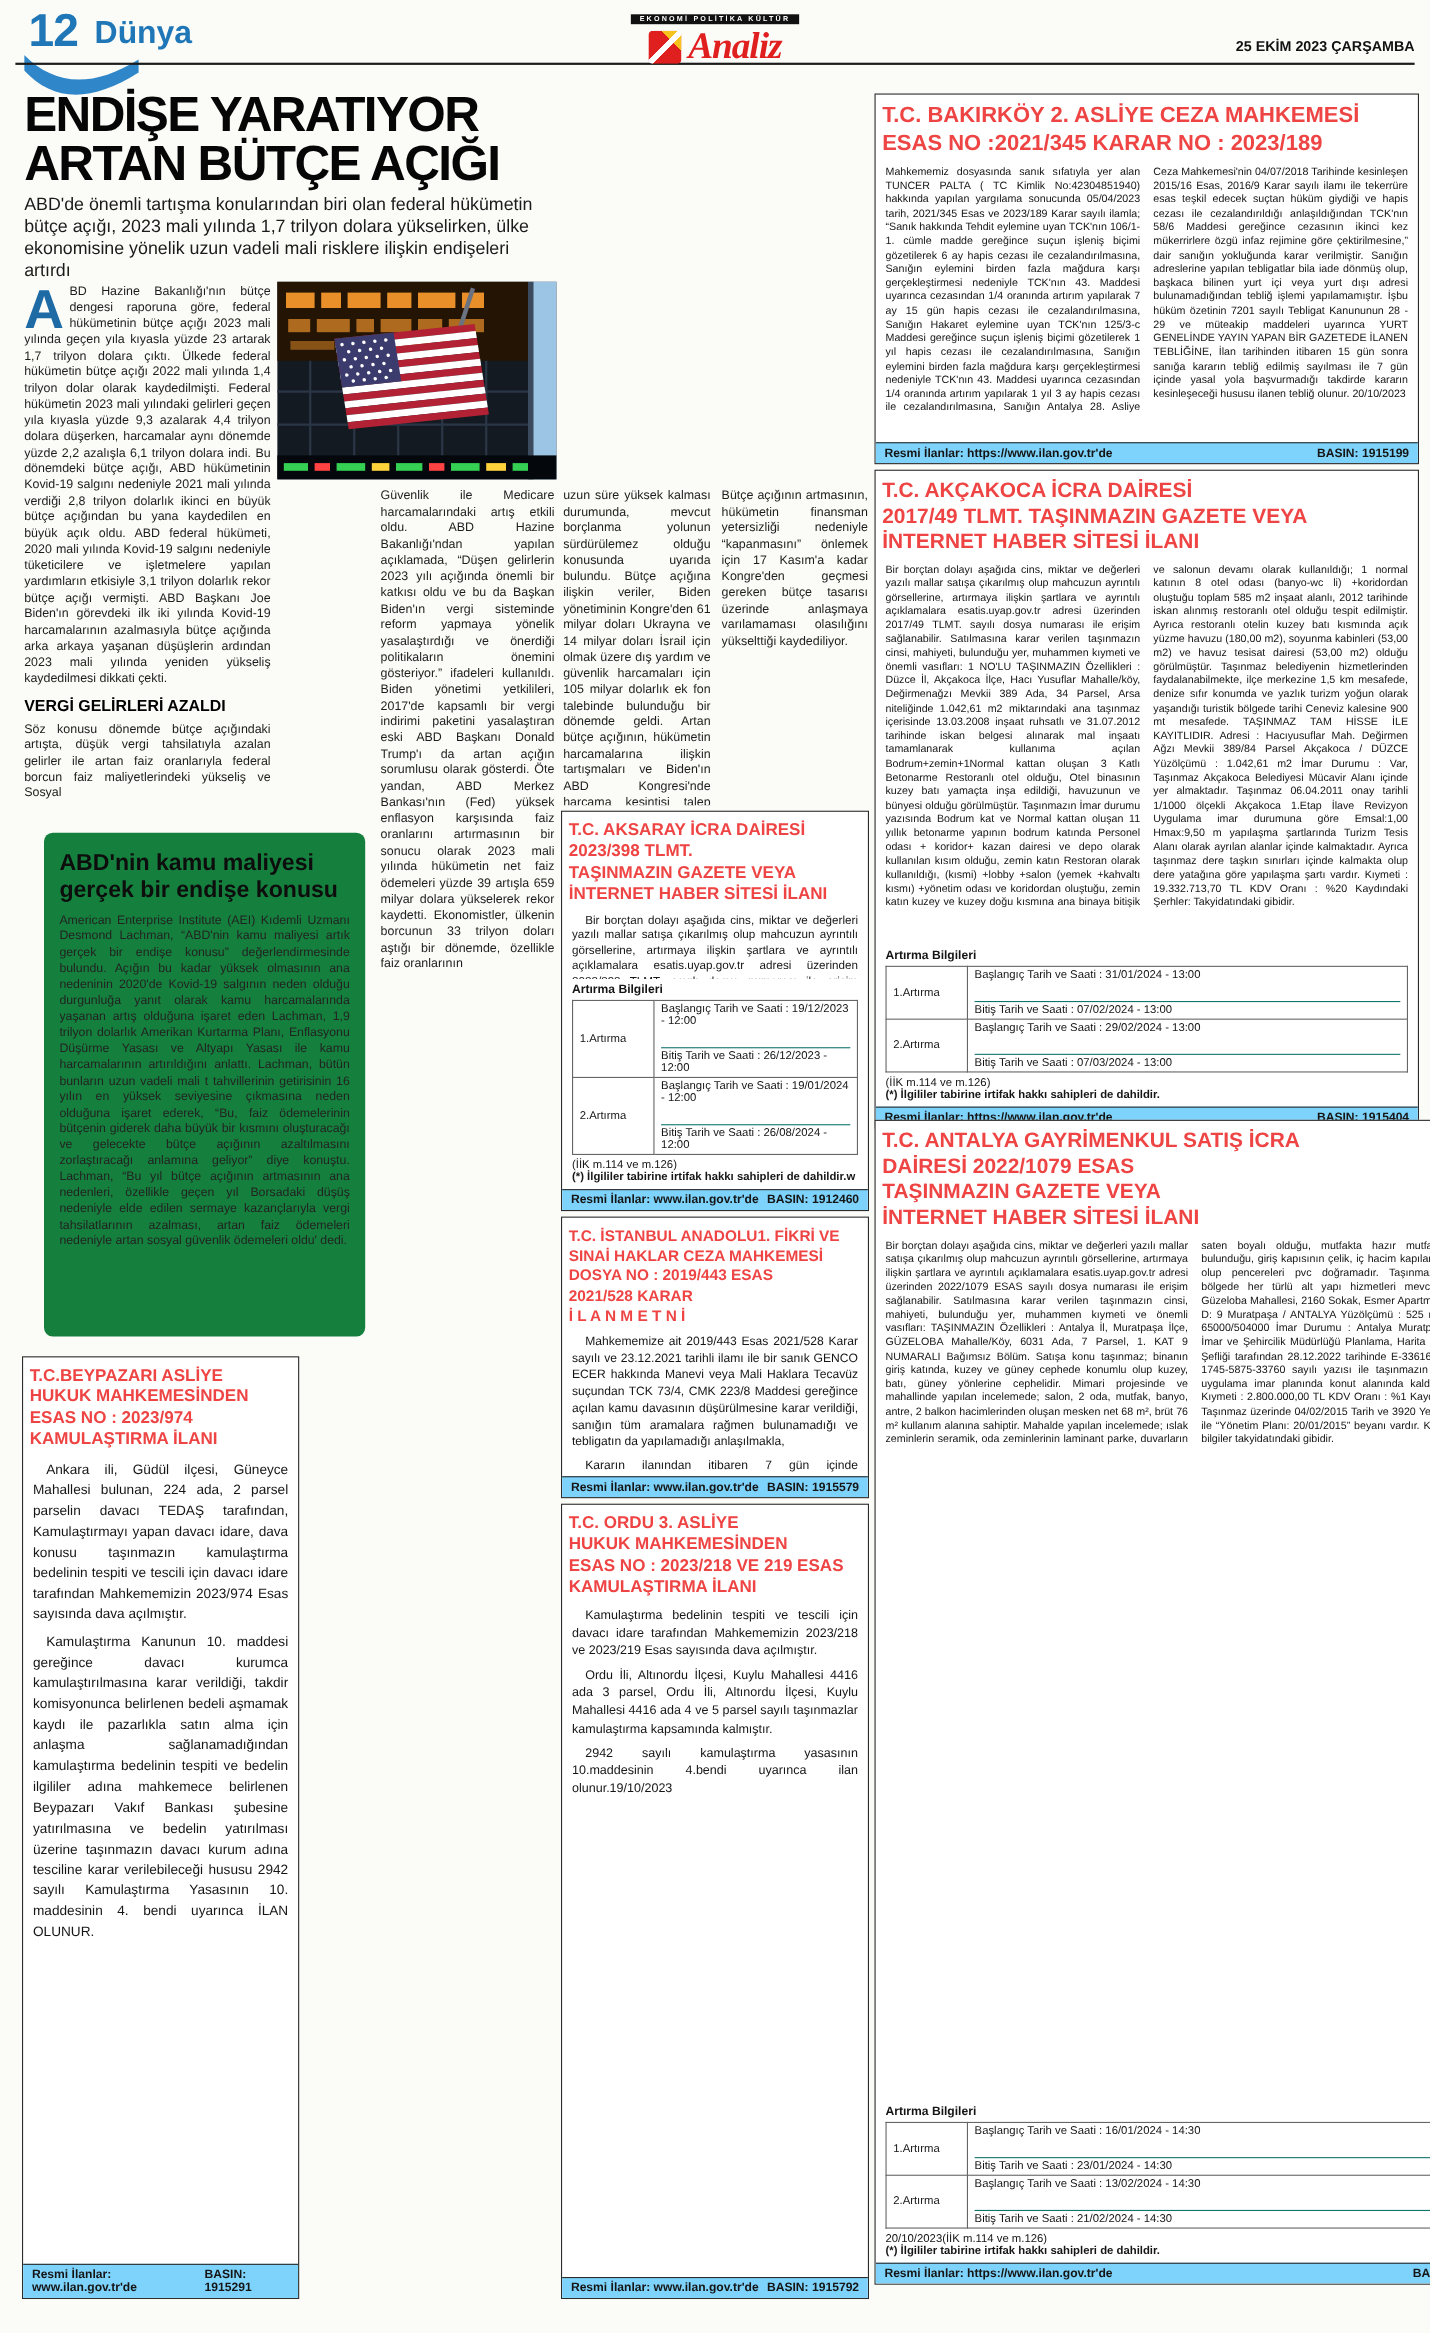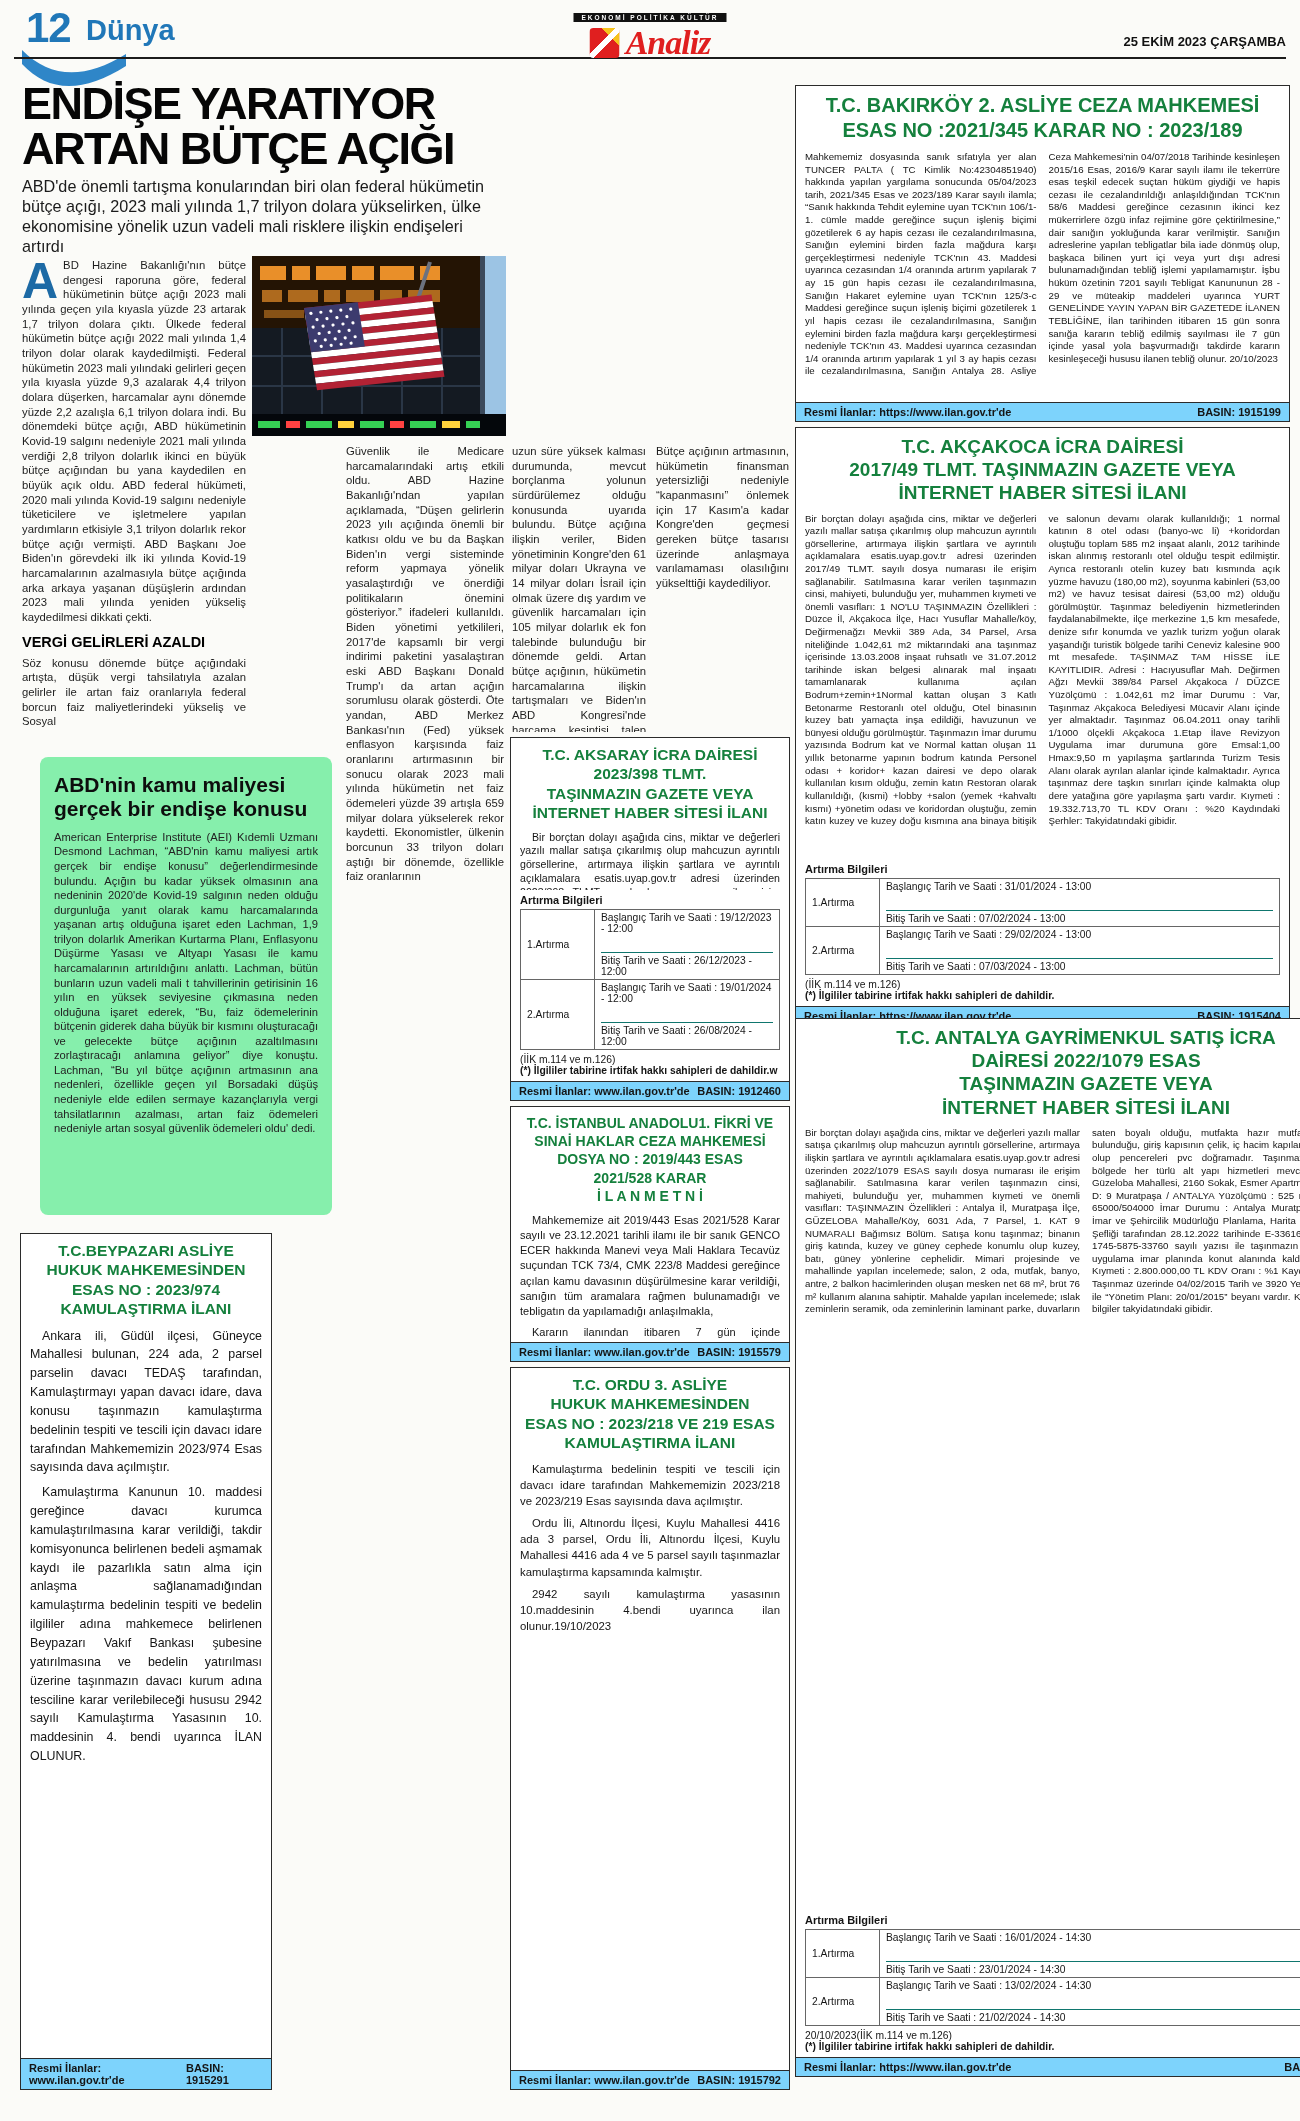--- a/index.html
+++ b/index.html
@@ -23,27 +23,27 @@
   .mast-date{font-size:13px;font-weight:700;color:#111}
 
   
   .headline{font-size:45px;font-weight:900;line-height:.99;letter-spacing:-1.5px;color:#060606}
   .subhead{font-size:16.2px;line-height:1.24;font-weight:500;color:#1b1b1b}
   .bodycol{font-size:11.3px;line-height:1.3;text-align:justify;overflow:hidden;color:#1d1d1d}
   .dropcap{float:left;font-size:50px;line-height:42px;font-weight:700;color:#1d6aa5;padding:2px 5px 0 0}
   .crosshead{font-weight:800;font-size:14.5px;margin:8px 0 4px;color:#000;text-align:left}
 
   
-  .graybox{background:#86efac;border-radius:8px;padding:16px 14px;overflow:hidden}
+  .graybox{background:#15803d;border-radius:8px;padding:16px 14px;overflow:hidden}
   .graybox h3{font-size:21px;line-height:1.14;font-weight:800;margin-bottom:9px;color:#0d0d0d}
   .graybody{font-size:11.2px;line-height:1.3;text-align:justify;color:#222}
 
   
   .notice{border:1.5px solid #2b2b2b;background:#fff;display:flex;flex-direction:column;overflow:hidden}
-  .notice-title{text-align:center;font-weight:800;white-space:pre-line;padding:7px 6px 5px;color:#15803d}
+  .notice-title{font-weight:800;white-space:pre-line;padding:7px 6px 5px;color:#ef4444}
   .t15{font-size:15.5px;line-height:1.25}
   .t14{font-size:14px;line-height:1.3}
   .t19{font-size:19px;line-height:1.22}
   .t20{font-size:20px;line-height:1.25}
   .notice-body{flex:1 1 auto;min-height:0;overflow:hidden;text-align:justify;padding:3px 9px 4px}
   .notice-body p{margin:0 0 6px;text-indent:12px}
   .nb-bey{font-size:12.4px;line-height:1.52}
   .nb-aks{font-size:10.6px;line-height:1.3}
   .nb-ist{font-size:11px;line-height:1.38}
   .nb-ordu{font-size:11.4px;line-height:1.42}

